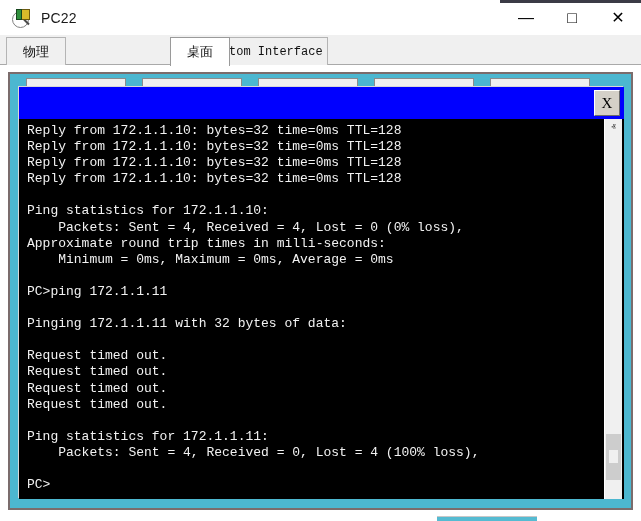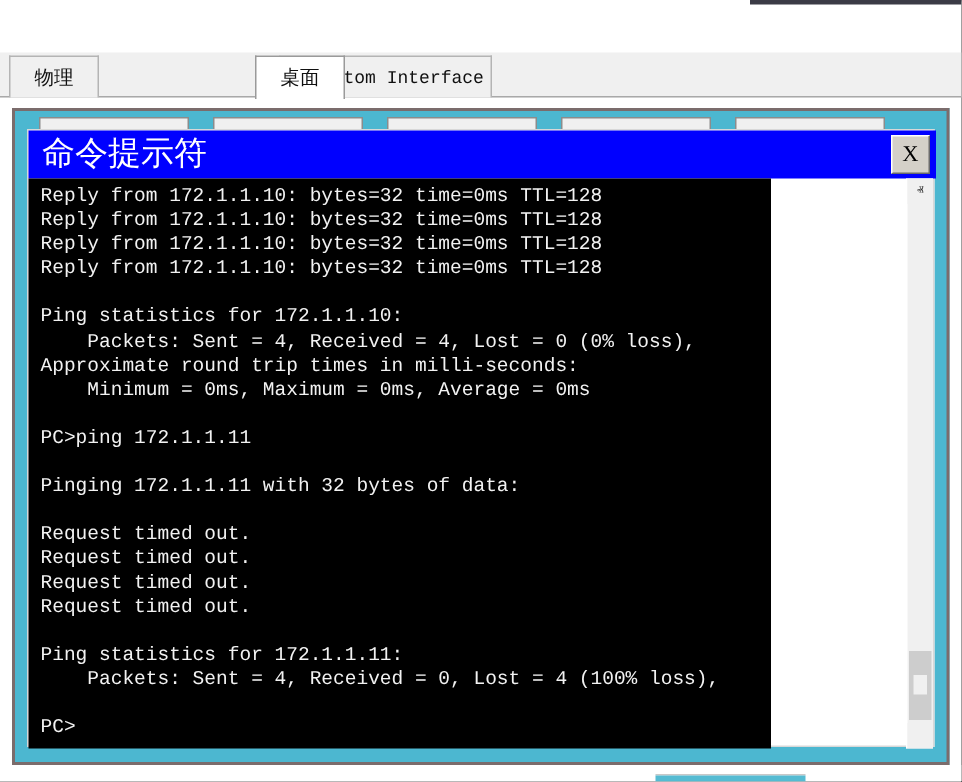--- a/index.html
+++ b/index.html
@@ -196,21 +196,21 @@
     justify-content: center;
     font-family: "Liberation Serif", serif;
     font-size: 15px;
     color: #000000;
   }
 
   
   #console-body {
     position: absolute;
     left: 0; top: 32px;
-    width: 495px;
+    width: 605px;
     height: 380px;
     background: #000000;
     box-sizing: border-box;
     overflow: hidden;
   }
   #console-text {
     position: absolute;
     left: 8px; top: 4px;
     width: 570px;
     color: #f2f2f2;
@@ -314,20 +314,35 @@
     background: #2f8f3c;
     border: 1px solid #16461d;
     box-sizing: border-box;
   }
 </style>
 </head>
 <body>
 
 <div id="app-window">
 
+  <div id="titlebar">
+    <div id="app-icon">
+      <span class="pt-icon-glass"></span>
+      <span class="pt-icon-handle"></span>
+      <span class="pt-icon-box"></span>
+      <span class="pt-icon-box-left"></span>
+    </div>
+    <span id="window-title">PC22</span>
+
+    <div class="win-btns">
+      <div class="win-btn" id="minimize-button">—</div>
+      <div class="win-btn" id="maximize-button">□</div>
+      <div class="win-btn" id="close-button">✕</div>
+    </div>
+  </div>
   <div id="top-right-strip"></div>
   <div id="top-right-strip2"></div>
 
   <div id="tabbar">
     <div class="tab" id="tab-physical">物理</div>
     <div class="tab active" id="tab-desktop">桌面</div>
     <div class="tab" id="tab-custom">Custom Interface</div>
   </div>
 
   <div id="content-frame">
@@ -336,21 +351,20 @@
       <div class="toolbtn" style="left:16px;  width:100px;"></div>
       <div class="toolbtn" style="left:132px; width:100px;"></div>
       <div class="toolbtn" style="left:248px; width:100px;"></div>
       <div class="toolbtn dark-glyph" style="left:364px; width:100px;"></div>
       <div class="toolbtn" style="left:480px; width:100px;"></div>
     </div>
 
     <div id="terminal-window">
 
       <div id="terminal-titlebar">
-        <span id="terminal-title">命令提示符</span>
         <div id="terminal-close-button">X</div>
       </div>
 
       <div id="console-body">
         <div id="console-text">Reply from 172.1.1.10: bytes=32 time=0ms TTL=128
 Reply from 172.1.1.10: bytes=32 time=0ms TTL=128
 Reply from 172.1.1.10: bytes=32 time=0ms TTL=128
 Reply from 172.1.1.10: bytes=32 time=0ms TTL=128
 
 Ping statistics for 172.1.1.10:

